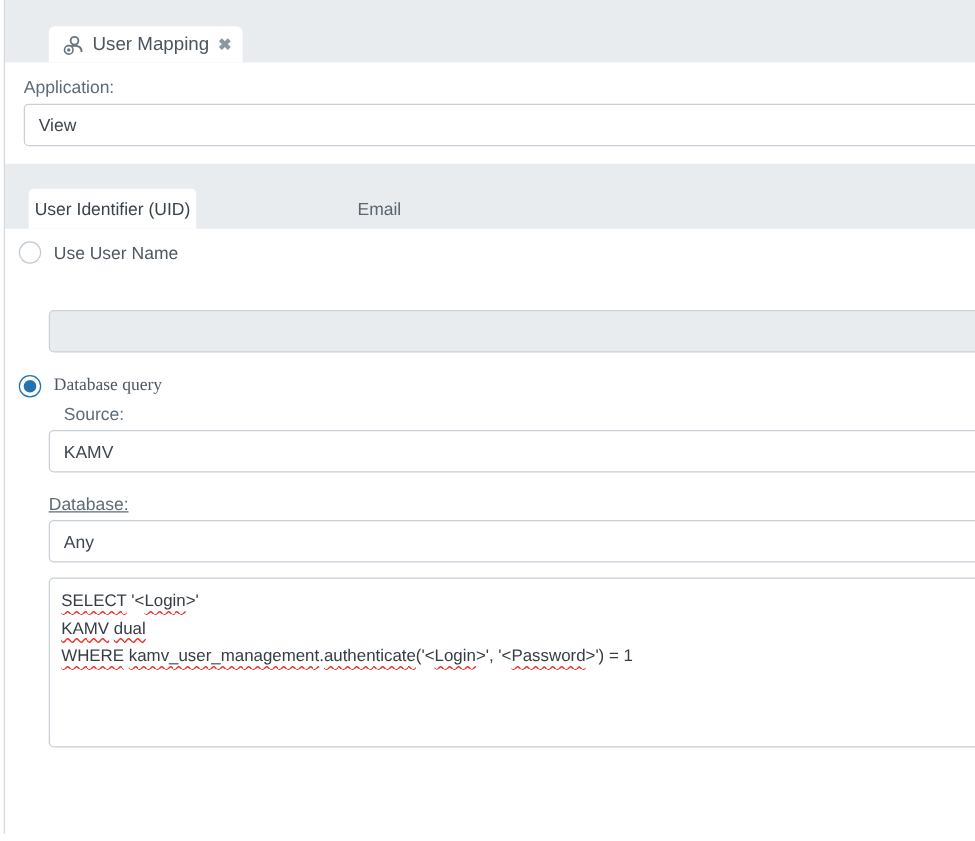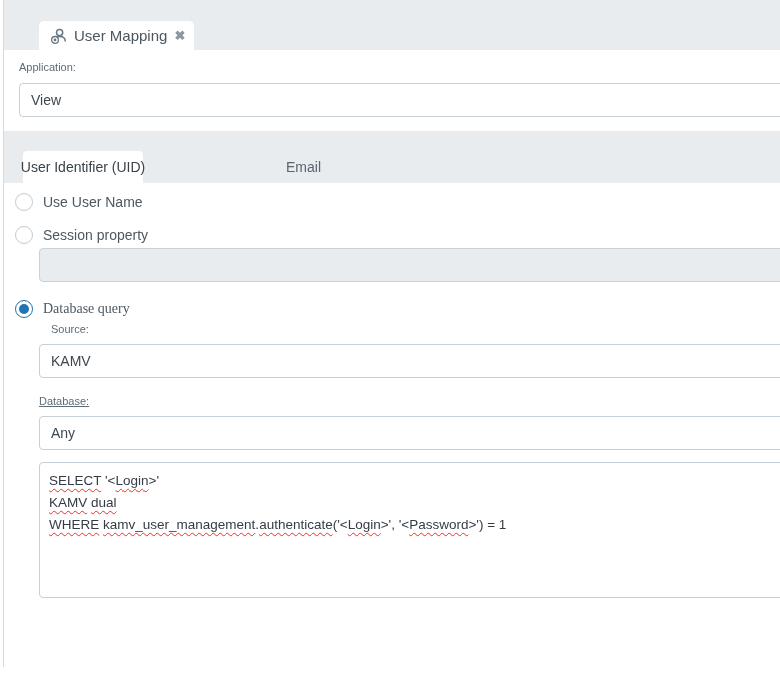--- a/index.html
+++ b/index.html
@@ -20,33 +20,33 @@
 
   .outer-tab {
     position: absolute; left: 19px; top: 21px; height: 29px;
     background: #ffffff; border-radius: 5px 5px 0 0;
     display: flex; align-items: center; padding: 0 9px 0 11px; margin-left: 16px;
   }
   .outer-tab-label { font-size: 15px; color: #4b565e; margin: 0 7px 0 6px; white-space: nowrap; }
   .close-x { font-size: 13px; color: #8d979f; font-weight: bold; cursor: pointer; }
 
   .inner-tab-active {
-    position: absolute; left: 19px; top: 151px; width: 120px; height: 32px;
+    position: absolute; left: 19px; top: 151px; width: 134px; height: 32px;
     background: #ffffff; border-radius: 4px 4px 0 0;
     display: flex; align-items: center; justify-content: center;
     font-size: 14px; color: #39424a; cursor: pointer; white-space: nowrap;
   }
   .inner-tab {
     position: absolute; top: 151px; height: 32px; line-height: 32px;
     font-size: 14px; color: #5a656e; cursor: pointer; white-space: nowrap;
   }
   #tab-user-name { left: 185px; }
   #tab-email { left: 282px; }
 
-  .field-label { font-size: 11px; color: #5d6b76; white-space: nowrap; }
+  .field-label { font-size: 14px; color: #5d6b76; white-space: nowrap; }
   .input {
     background: #ffffff; border: 1px solid #c7d0d6; border-radius: 4px;
     box-sizing: border-box; height: 34px; width: 1010px;
     display: flex; align-items: center; padding-left: 11px;
     font-size: 14px; color: #3e474f;
   }
   .input.disabled { background: #e8ecef; border-color: #c9d2d8; }
 
   .radio-row { display: flex; align-items: center; justify-content: center; }
   .radio {
@@ -106,24 +106,20 @@
   <div class="inner-tab-active">
     <span>User Identifier (UID)</span>
   </div>
   <div id="tab-email" class="inner-tab">Email</div>
 
   <div class="abs radio-row" style="left:11px; top:193px;">
     <span class="radio"></span>
     <span class="radio-label">Use User Name</span>
   </div>
 
-  <div class="abs radio-row" style="left:11px; top:226px;">
-    <span class="radio"></span>
-    <span class="radio-label">Session property</span>
-  </div>
   <div class="abs input disabled" style="left:35px; top:248px;">
     <span></span>
   </div>
 
   <div class="abs radio-row" style="left:11px; top:300px;font-family:Liberation Serif, serif;">
     <span class="radio selected"></span>
     <span class="radio-label">Database query</span>
   </div>
 
   <div class="abs field-label" style="left:35px; top:323px;margin-left:12px;">Source:</div>

